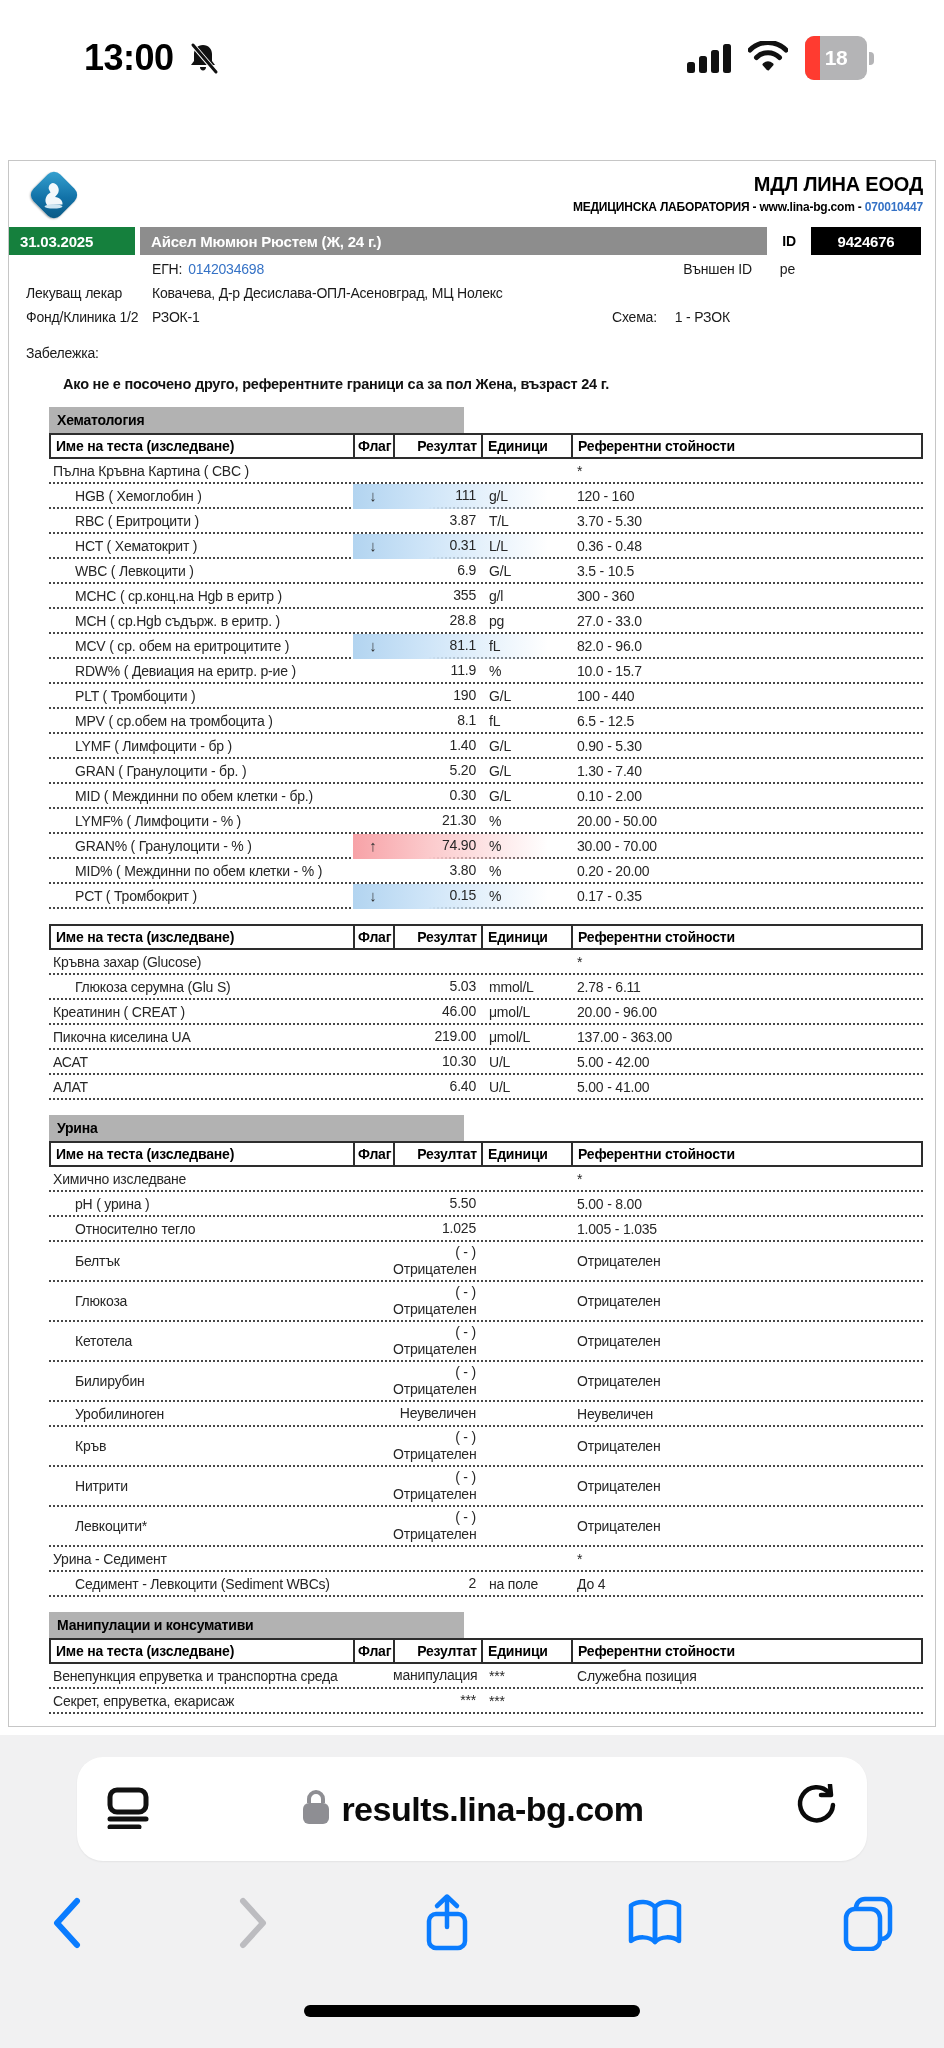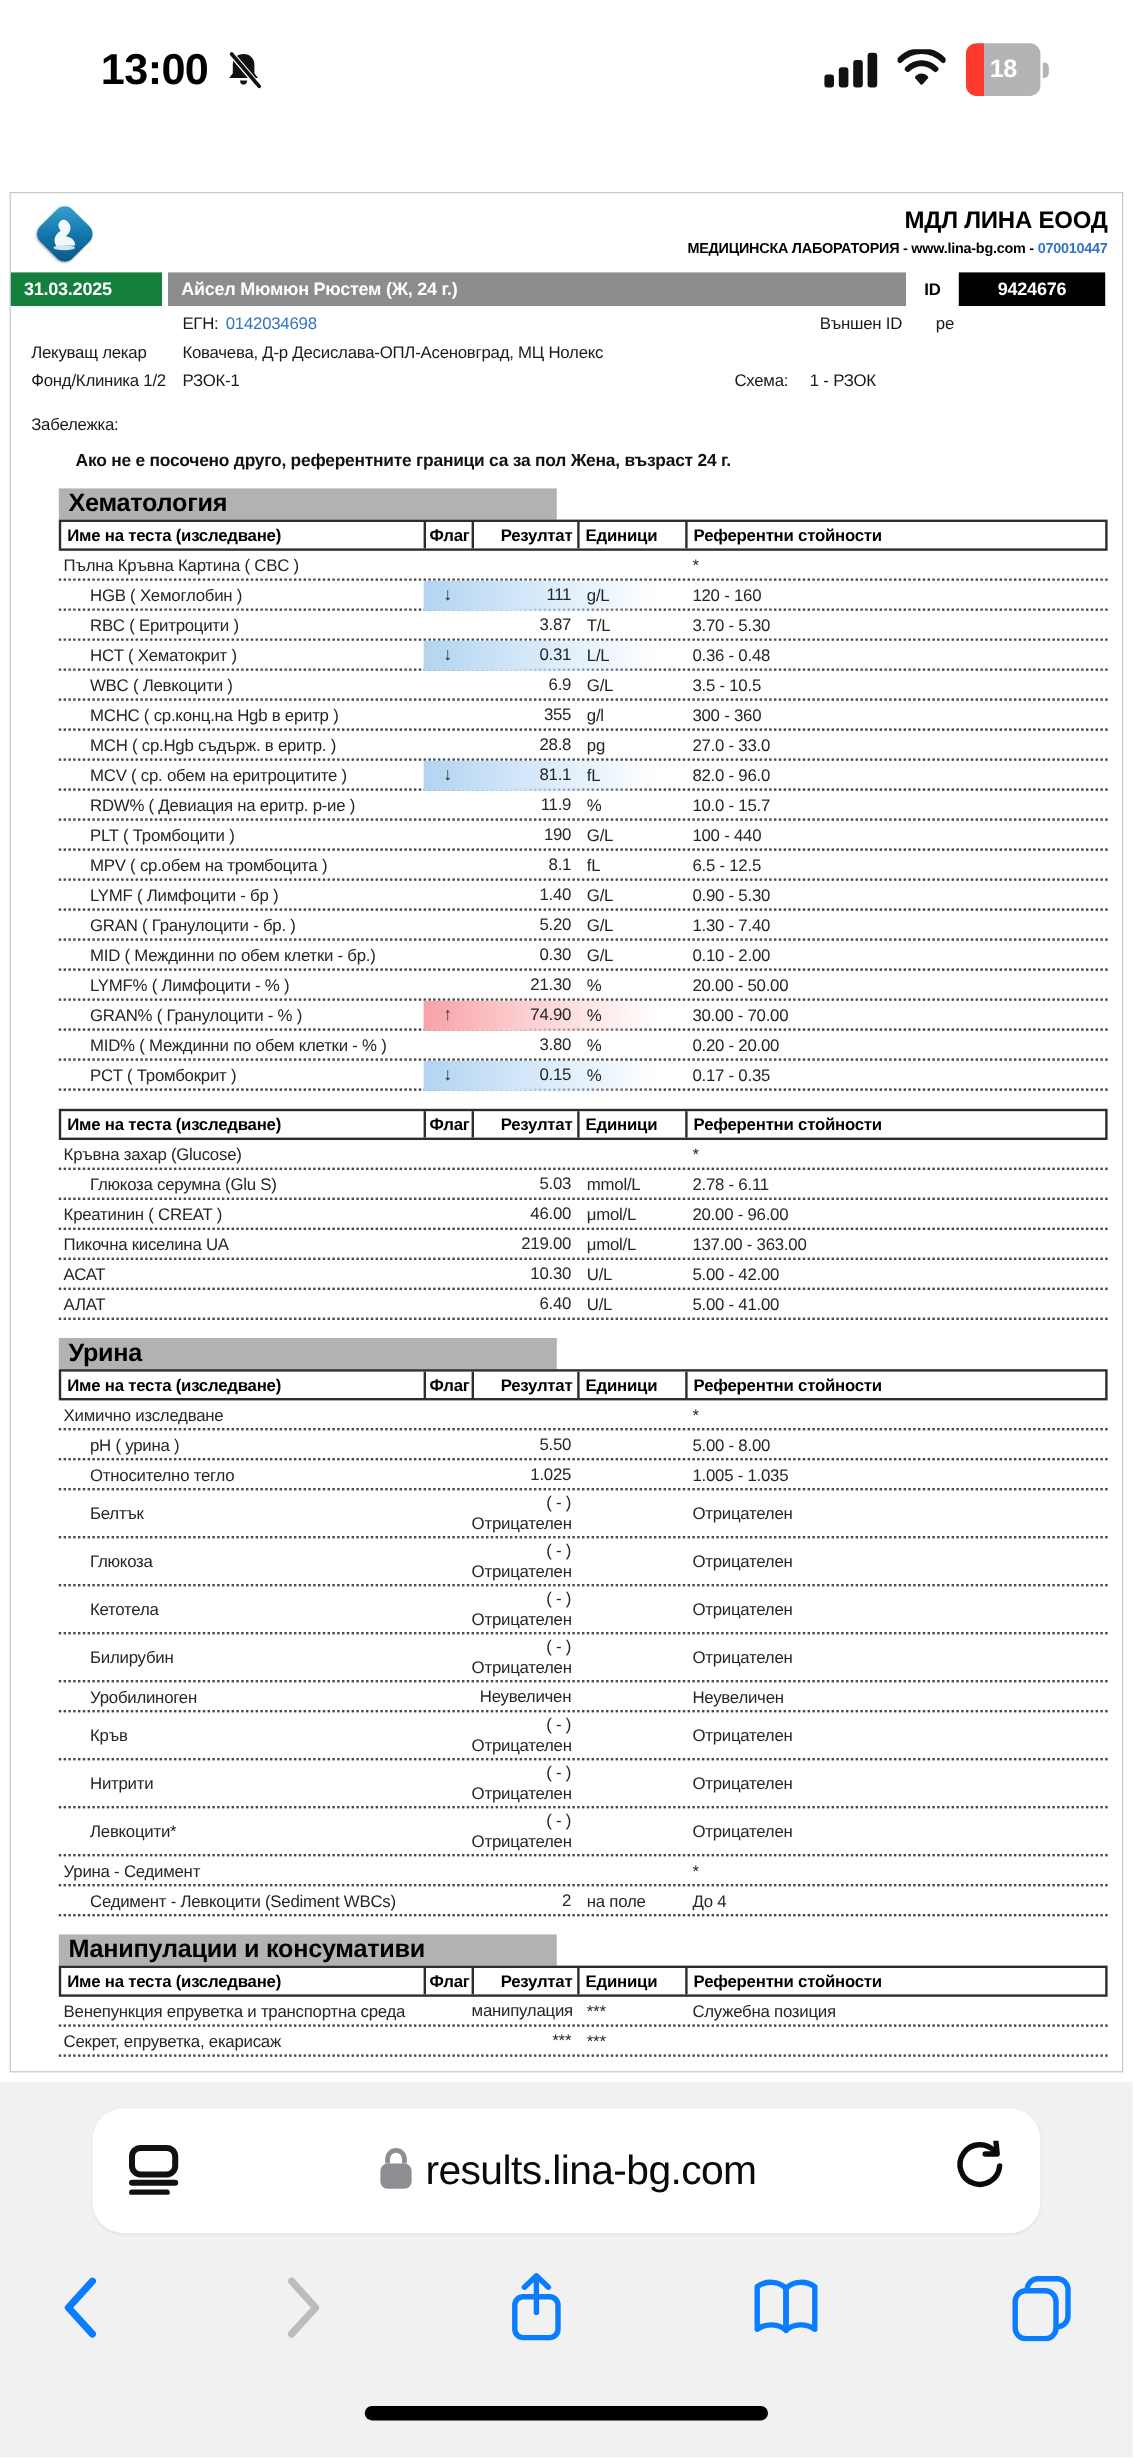--- a/index.html
+++ b/index.html
@@ -30,35 +30,35 @@
   .logo svg { position:absolute; left:13px; top:12px; }
   .company { margin-left:auto; text-align:right; padding-top:5px; }
   .company-name { font-size:20px; font-weight:700; }
   .company-sub { font-size:12px; font-weight:700; margin-top:4px; }
   .company-sub .phone { color:#3572c6; }
 
   .patient-bar { display:flex; height:28px; margin-top:3px; align-items:stretch; }
   .pb-date { width:126px; background:#15803d; color:#fff; font-weight:700; font-size:15px; display:flex; align-items:center; padding-left:11px; }
   .pb-name { flex:1; background:#8d8d8d; color:#fff; font-weight:700; font-size:15px; display:flex; align-items:center; padding-left:11px; margin-left:5px; }
   .pb-idlabel { width:44px; font-weight:700; font-size:14px; display:flex; align-items:center; justify-content:center; }
-  .pb-id { width:122px; background:#000; color:#fff; font-weight:700; font-size:15px; display:flex; align-items:center; justify-content:center; margin-right:14px; }
+  .pb-id { width:110px; background:#000; color:#fff; font-weight:700; font-size:15px; display:flex; align-items:center; justify-content:center; margin-right:14px; }
 
   .egn-row { display:flex; font-size:14px; padding:6px 140px 0 143px; color:#1a1a1a; }
   .egn-value { color:#3572c6; margin-left:6px; }
   .ext-id { margin-left:auto; display:flex; gap:28px; }
   .info-row { display:flex; font-size:14px; padding:8px 12px 0 17px; color:#1a1a1a; }
   .info-label { width:126px; flex:none; }
   .info-value { width:460px; flex:none; }
   .scheme { display:flex; gap:18px; }
   .note-label { font-size:14px; padding:20px 0 0 17px; color:#1a1a1a; }
   .note-text { font-size:14.5px; font-weight:700; padding:15px 0 0 54px; color:#111; }
 
   
   .section { margin:15px 12px 0 40px; }
-  .section-title { width:47.5%; height:26px; background:#b2b2b2; display:flex; align-items:center; padding-left:8px; font-size:21px; font-weight:700; }
+  .section-title { width:47.5%; height:26px; background:#b2b2b2; display:flex; align-items:center; padding-left:8px; font-size:14px; font-weight:700; }
   .tbl-header { display:flex; border:2px solid #2d2d2d; font-weight:700; font-size:14px; height:26px; align-items:stretch; color:#000; }
   .hc { display:flex; align-items:center; border-right:2px solid #2d2d2d; padding-left:5px; }
   .hc:last-child { border-right:none; }
   .hc-name { width:304px; flex:none; }
   .hc-flag { width:40px; flex:none; padding-left:3px; }
   .hc-result { width:88px; flex:none; justify-content:flex-end; padding-right:4px; }
   .hc-units { width:90px; flex:none; }
   .hc-ref { flex:1; }
   .tbl-row { display:flex; align-items:center; position:relative; min-height:25px; font-size:14px; color:#262626; border-bottom:2px dotted #474747; }
   .tbl-row.two-line { min-height:40px; }
@@ -70,21 +70,21 @@
   .c-units { width:90px; flex:none; padding-left:8px; }
   .c-ref { flex:1; padding-left:6px; }
   .hl-strip { position:absolute; left:304px; top:0; bottom:-2px; width:212px; z-index:0; }
   .hl-blue { background:linear-gradient(90deg,#b2d4f0 0%,#cfe5f8 35%,rgba(255,255,255,0) 92%); }
   .hl-red  { background:linear-gradient(90deg,#f7a2a7 0%,#fbc9cb 35%,rgba(255,255,255,0) 92%); }
 
   
   .chrome { flex:1; background:#f1f1f2; margin-top:8px; display:flex; flex-direction:column; }
   .url-card { width:790px; height:104px; margin:22px auto 0; background:#fff; border-radius:26px; display:flex; align-items:center; padding:0 30px; box-shadow:0 1px 2px rgba(0,0,0,.06); }
   .url-center { flex:1; display:flex; align-items:center; justify-content:center; gap:11px; }
-  .url-text { font-size:34px; font-weight:400; color:#0a0a0a; letter-spacing:-0.5px; }
+  .url-text { font-size:34px; font-weight:700; color:#0a0a0a; letter-spacing:-0.5px; }
   .toolbar { display:flex; align-items:center; justify-content:space-between; padding:0 48px 0 52px; margin-top:32px; }
   .tb-btn { display:flex; align-items:center; justify-content:center; }
   .home-indicator { width:336px; height:12px; border-radius:7px; background:#000; margin:52px auto 0; }
 </style>
 </head>
 <body>
 
 <div class="status-bar">
   <span class="sb-time">13:00</span>
   <span class="sb-bell">

